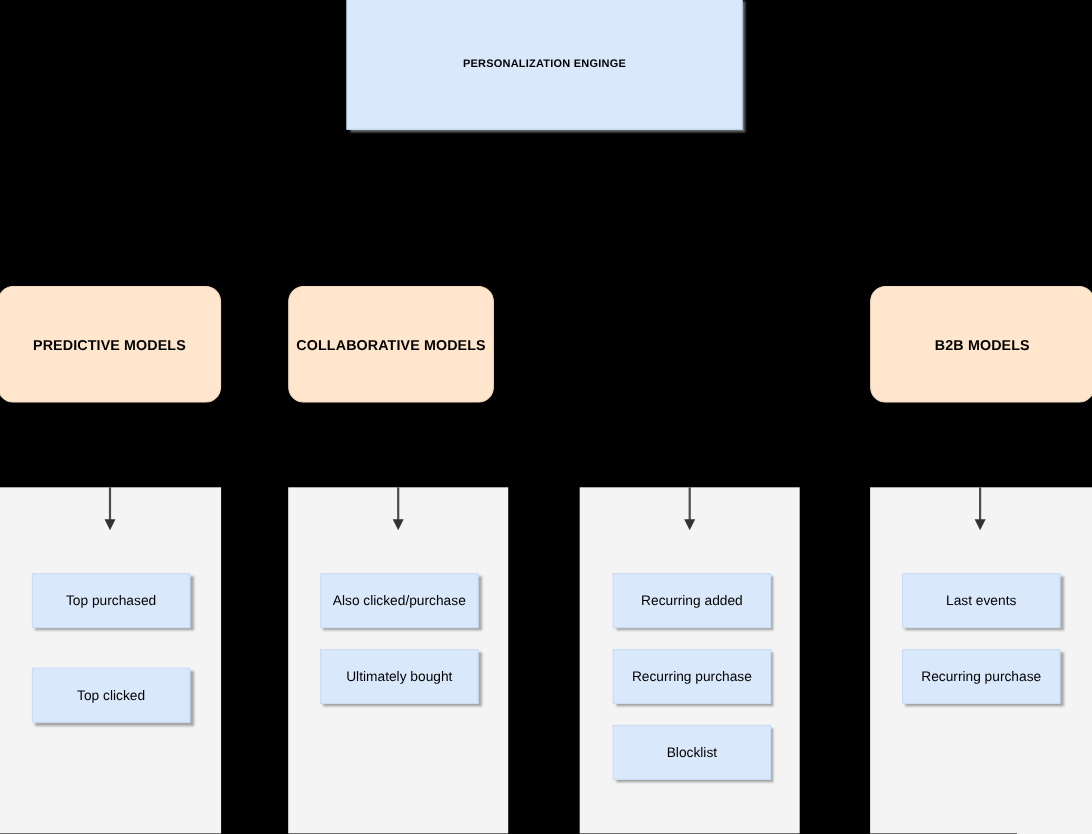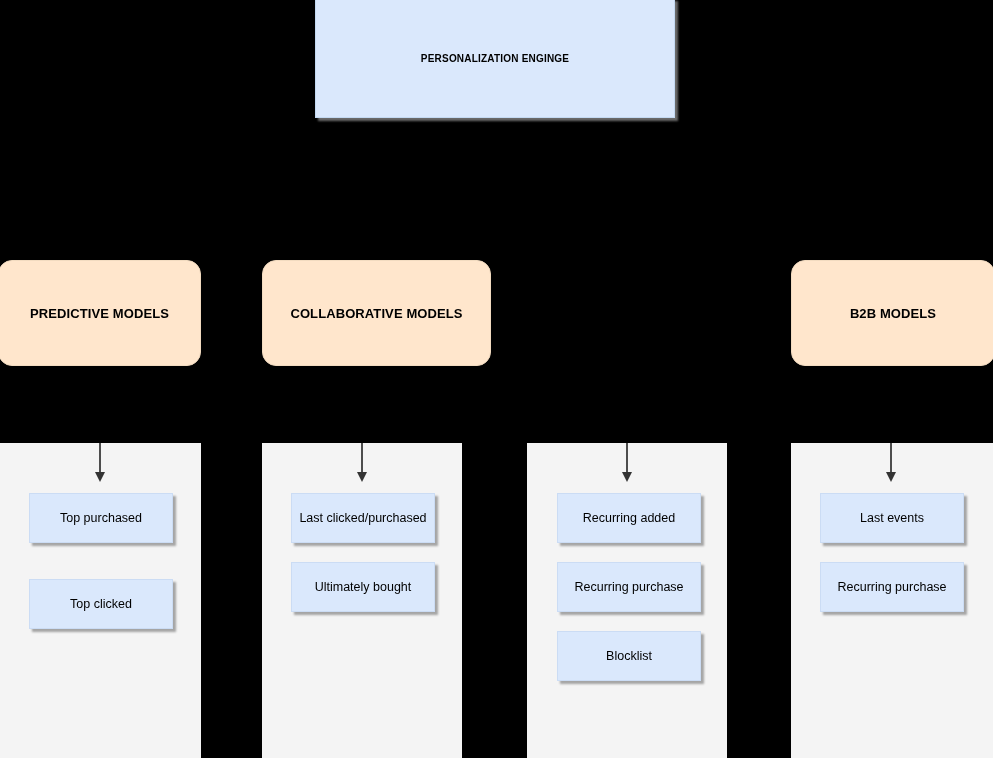--- a/index.html
+++ b/index.html
@@ -98,20 +98,21 @@
     position: absolute;
     width: 144px;
     height: 50px;
     background: #dae8fc;
     border: 1px solid #cbdcf4;
     box-sizing: border-box;
     display: flex;
     align-items: center;
     justify-content: center;
     box-shadow: 3px 3px 2px rgba(150,150,150,0.85);
+    margin-top: 28px;
   }
   .leaf-label {
     font-size: 12.5px;
     color: #000000;
     text-align: center;
     line-height: 15px;
     padding: 0 4px;
   }
 </style>
 </head>
@@ -132,29 +133,29 @@
     <div class="head"></div>
   </div>
   <div class="leaf-box" style="left:29px; top:493px;">
     <span class="leaf-label">Top purchased</span>
   </div>
   <div class="leaf-box" style="left:29px; top:579px;">
     <span class="leaf-label">Top clicked</span>
   </div>
 
   <div class="panel" style="left:262px; width:200px;"></div>
-  <div class="model-box" style="left:262px; width:229px;">
+  <div class="model-box" style="left:262px; width:187px;">
     <span class="model-label">COLLABORATIVE MODELS</span>
   </div>
   <div class="arrow" style="left:356px; top:443px;">
     <div class="shaft"></div>
     <div class="head"></div>
   </div>
   <div class="leaf-box" style="left:291px; top:493px;">
-    <span class="leaf-label">Last clicked/purchased</span>
+    <span class="leaf-label">Also clicked/purchase</span>
   </div>
   <div class="leaf-box" style="left:291px; top:562px;">
     <span class="leaf-label">Ultimately bought</span>
   </div>
 
   <div class="panel" style="left:527px; width:200px;"></div>
   <div class="arrow" style="left:621px; top:443px;">
     <div class="shaft"></div>
     <div class="head"></div>
   </div>

